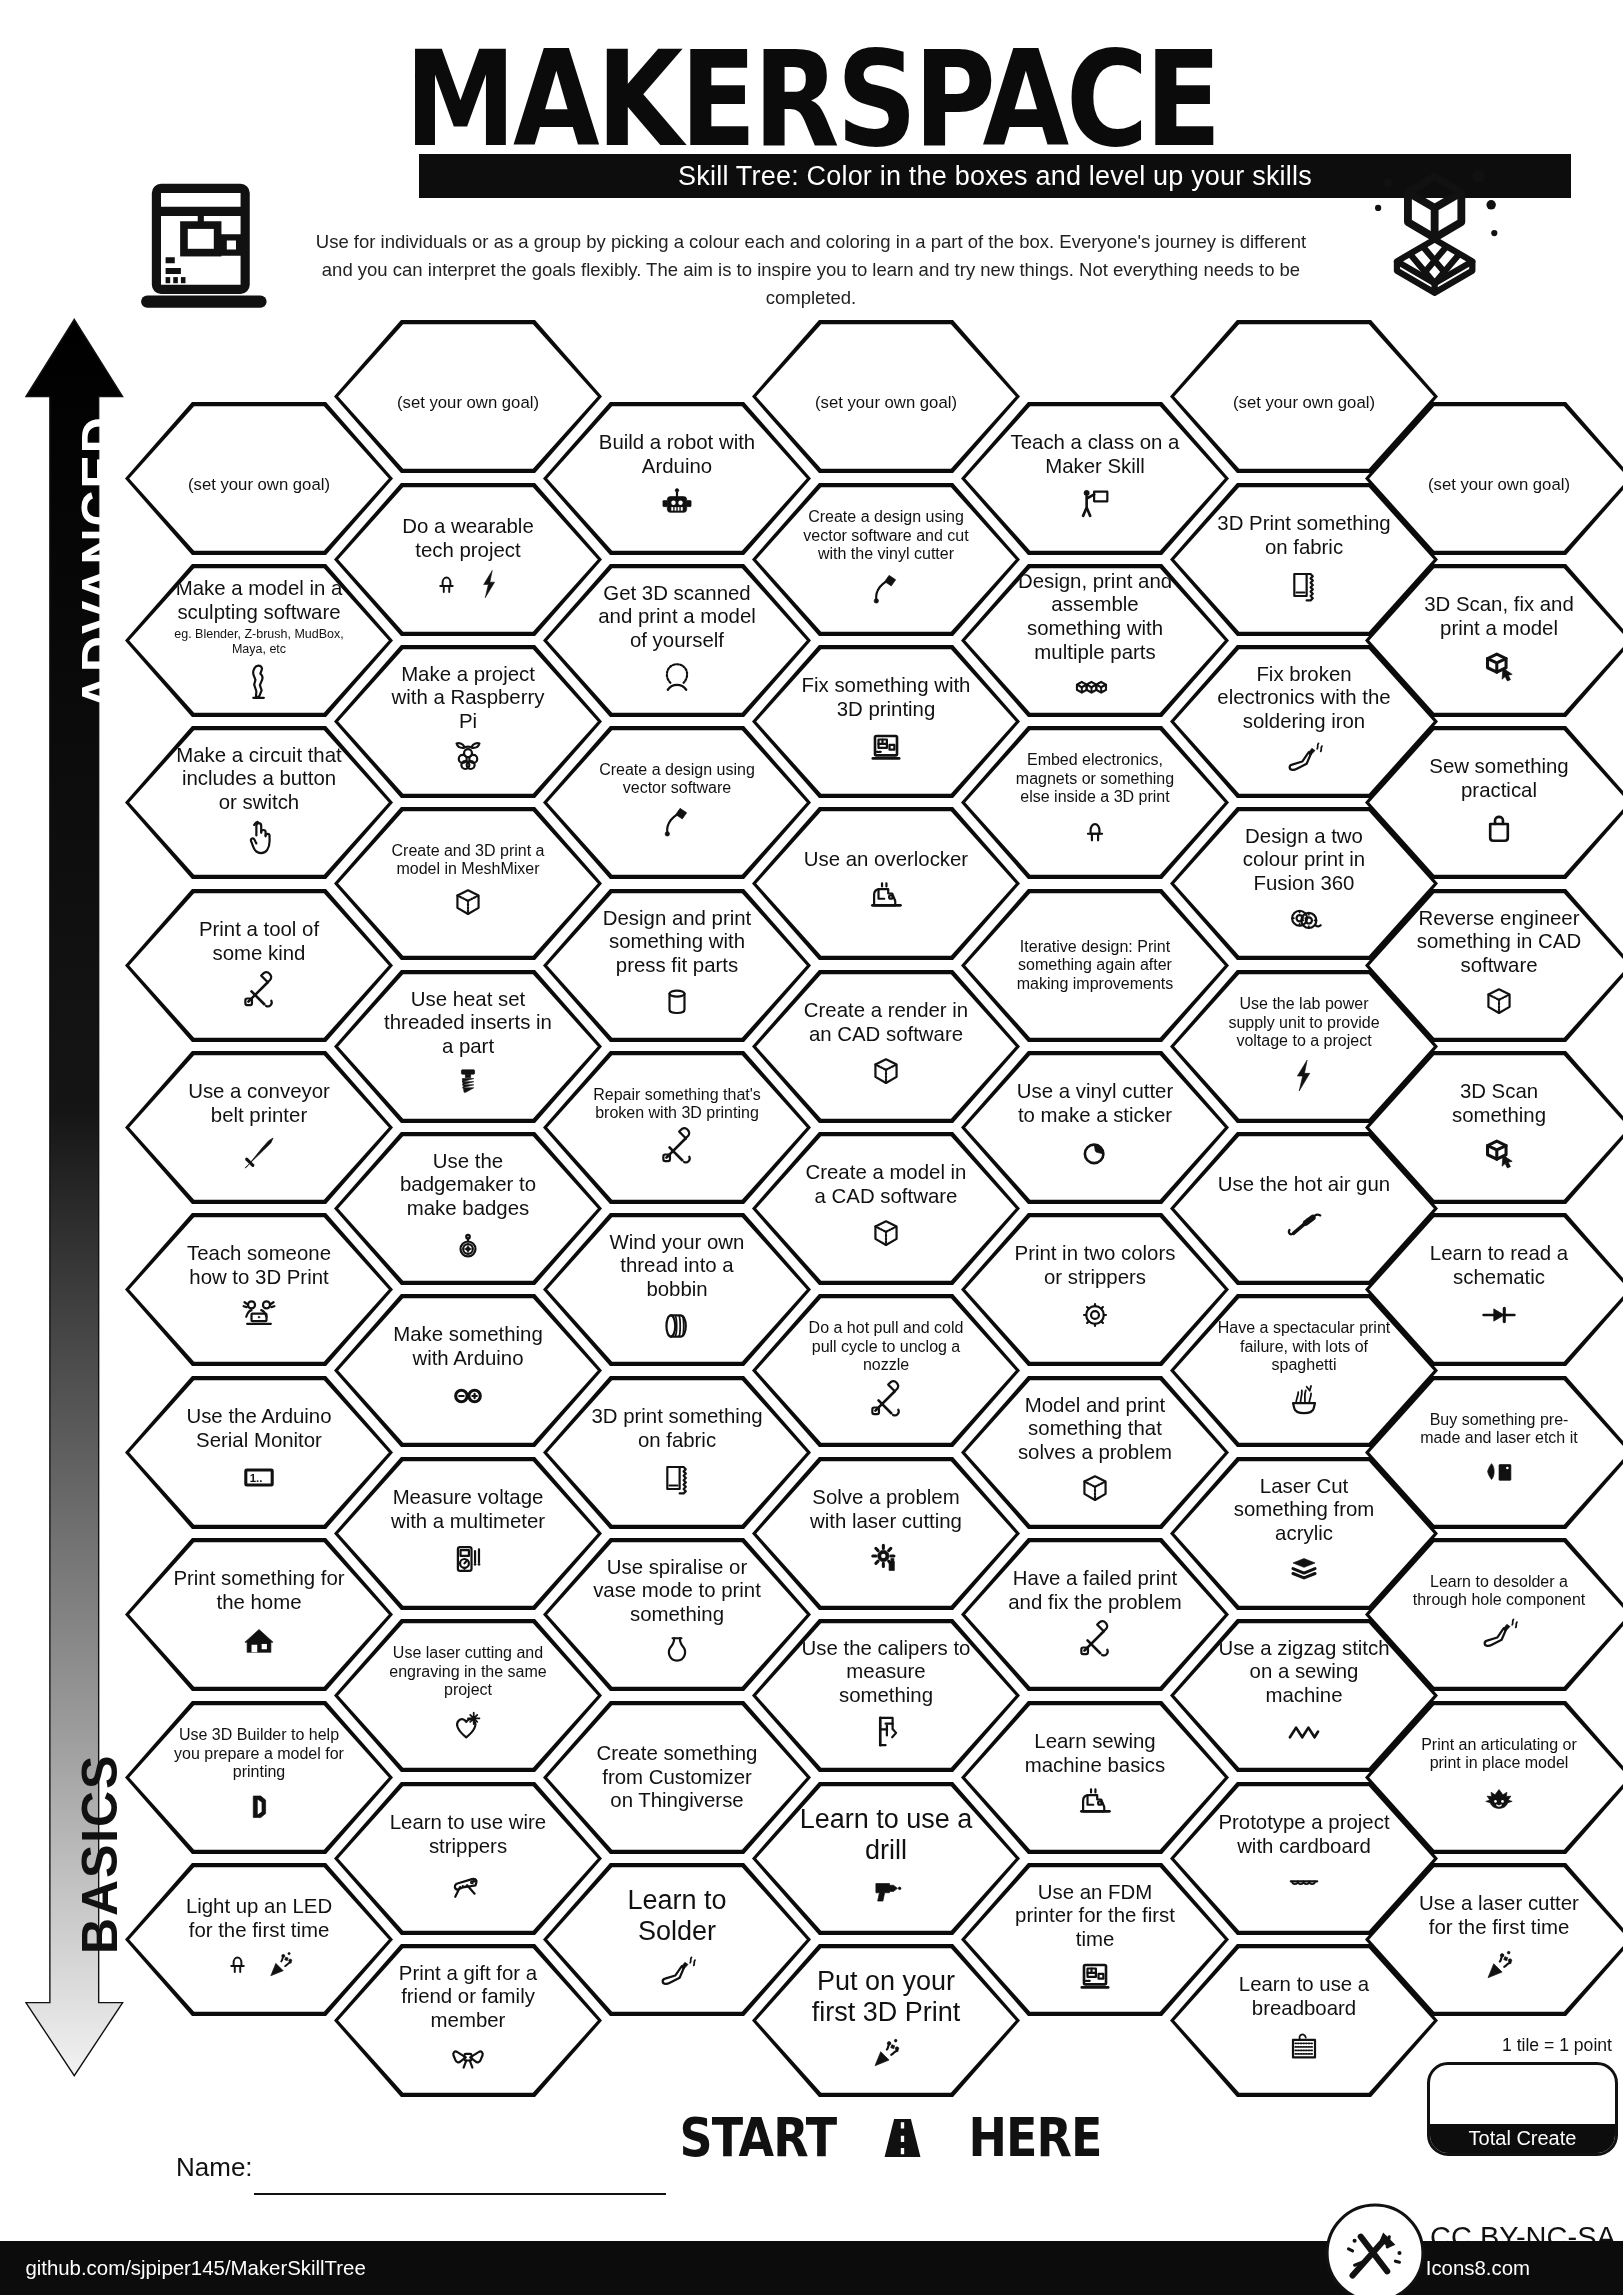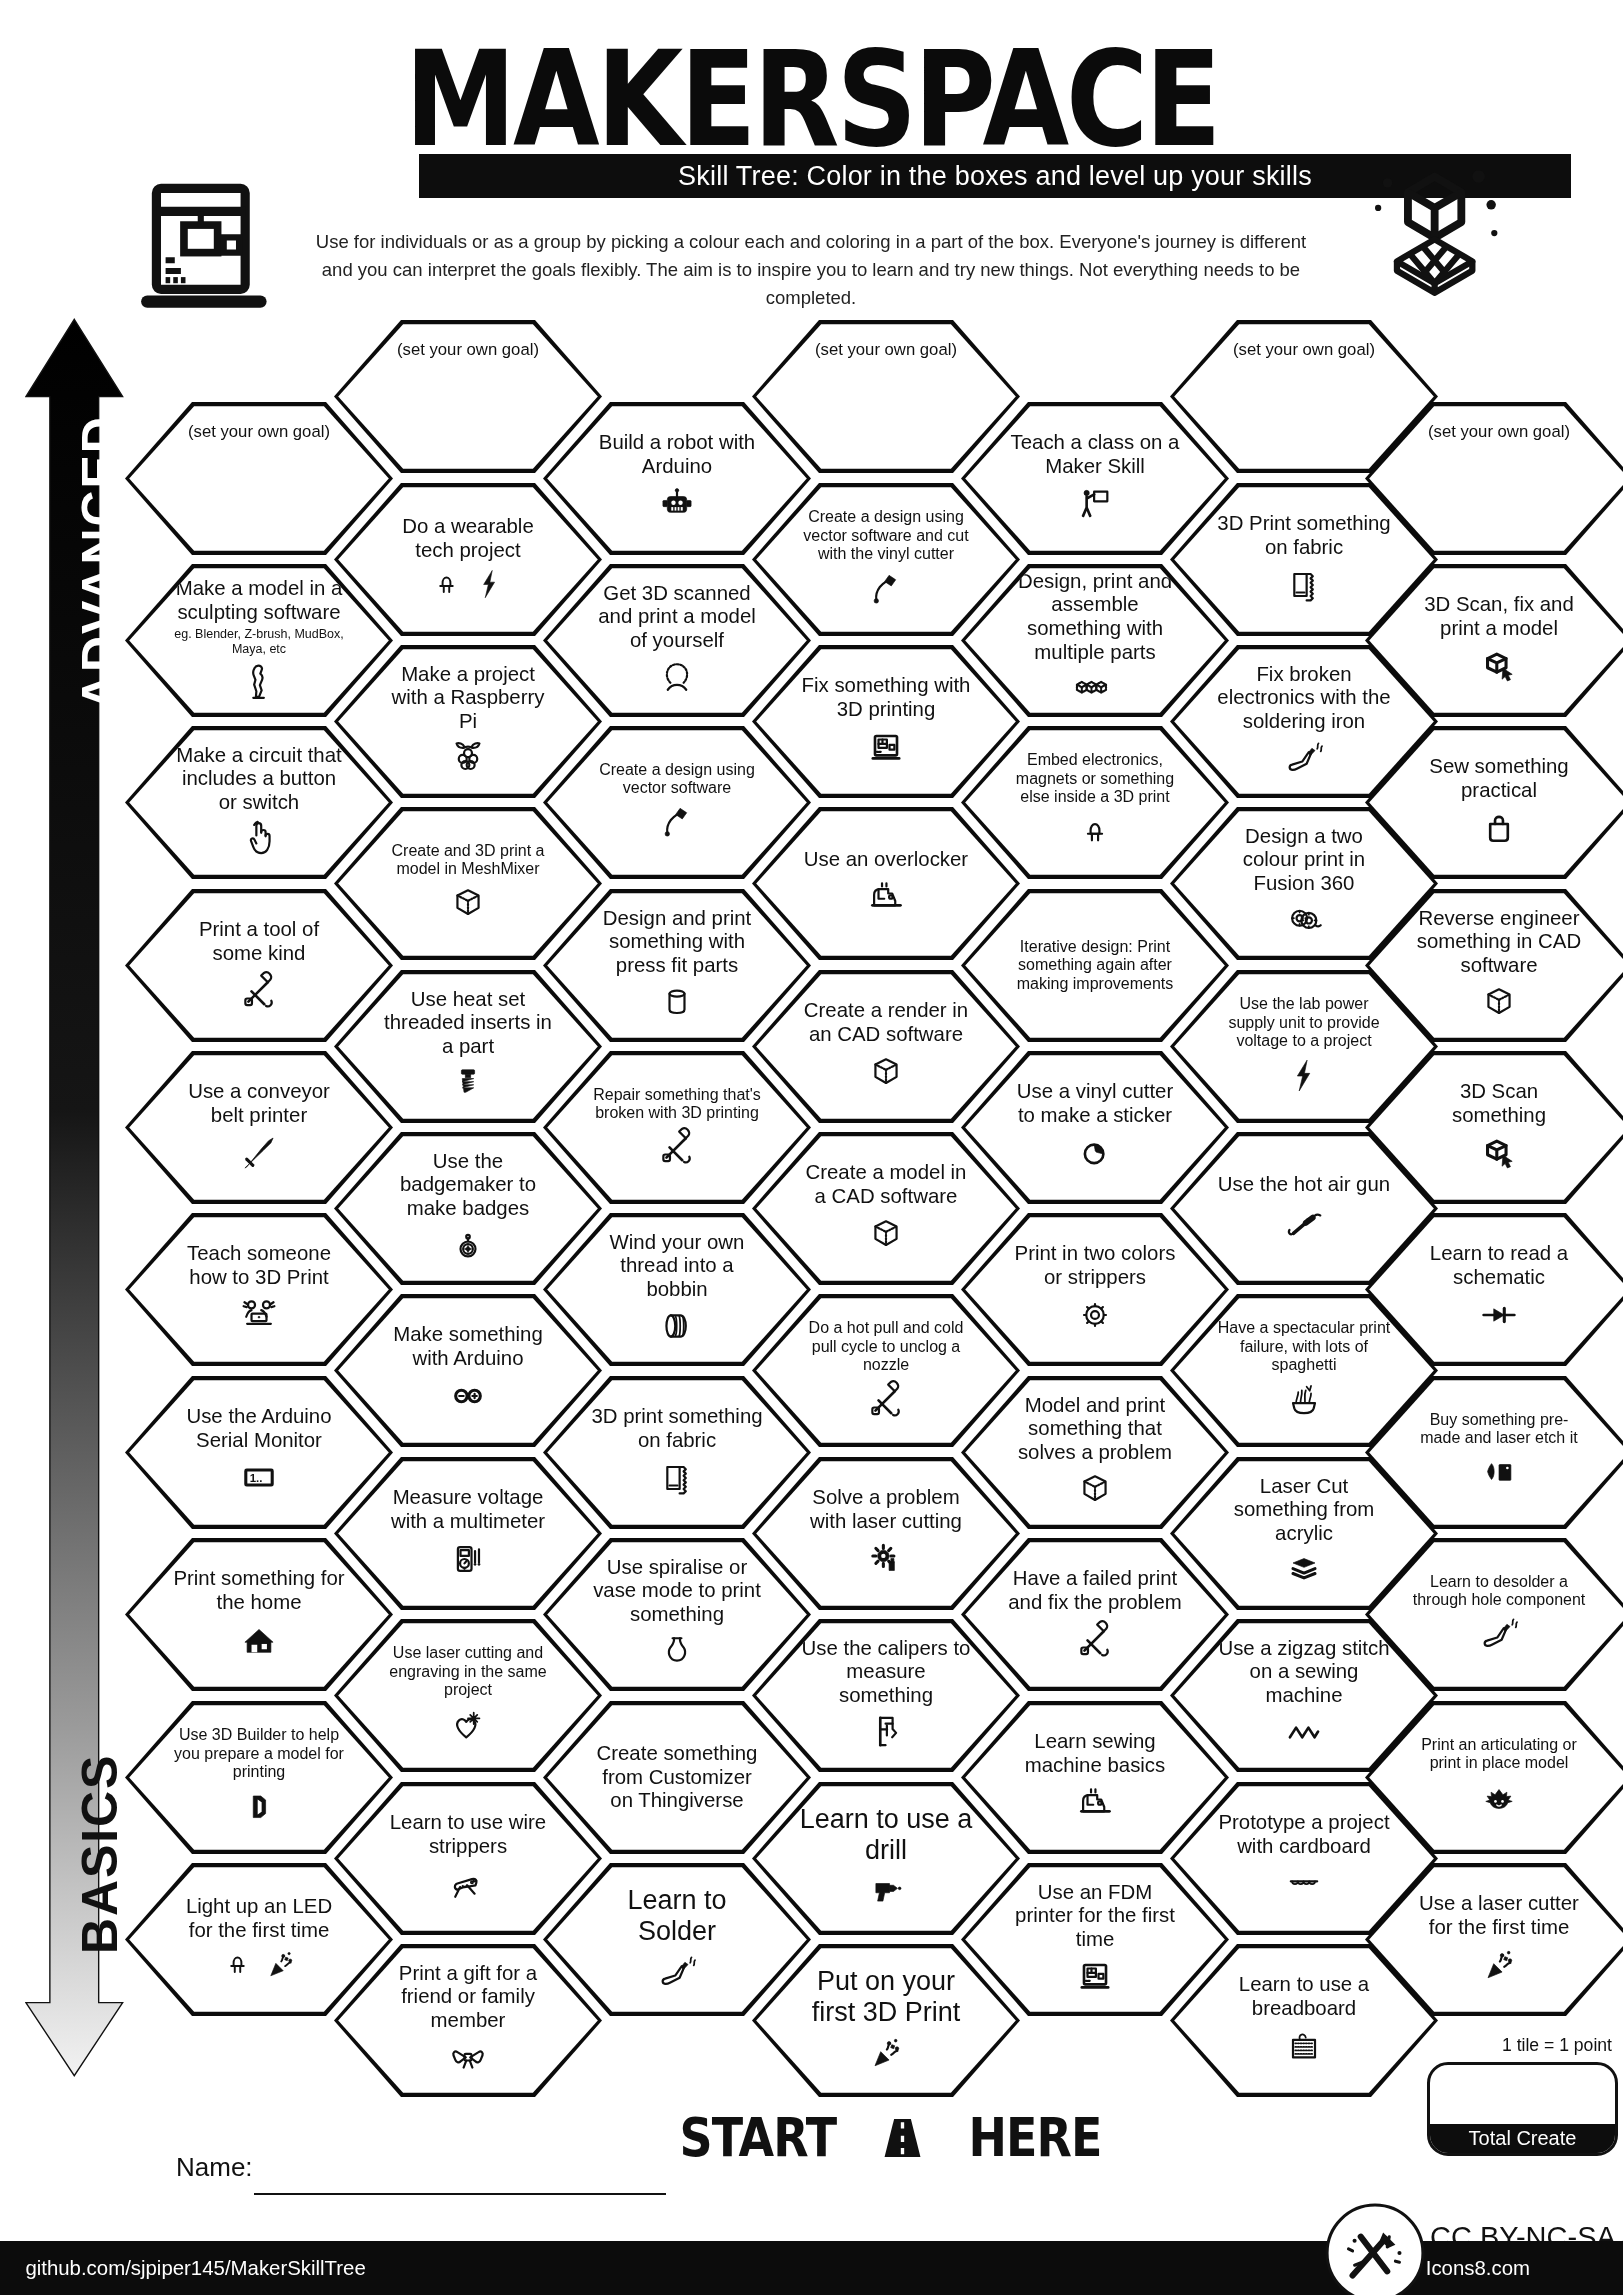--- a/index.html
+++ b/index.html
@@ -24,21 +24,21 @@
   
   .hex{position:absolute;width:268px;height:153px;background:#0b0b0b;
        clip-path:polygon(0 50%,25% 0,75% 0,100% 50%,75% 100%,25% 100%);}
   .hex-in{position:absolute;inset:4.2px;background:#fff;
           clip-path:polygon(0 50%,25% 0,75% 0,100% 50%,75% 100%,25% 100%);}
   .hex-c{position:absolute;inset:0;padding:4.6px 43px;display:flex;flex-direction:column;
          align-items:center;justify-content:center;gap:2.8px;text-align:center;}
   .hex-label{font-size:20.4px;line-height:1.16;}
   .hex.sz-s .hex-label{font-size:16px;}
   .hex.sz-l .hex-label{font-size:27px;}
-  .hex.goal .hex-c{justify-content:flex-start;padding-top:16px;}
+  .hex.goal .hex-c{justify-content:center;padding-top:16px;}
   .hex.goal .hex-label{font-size:16.7px;}
   .hex-sub{font-size:12.5px;line-height:1.2;}
   .icons-row{display:flex;gap:4.6px;align-items:center;justify-content:center;}
   .icon{display:inline-block;line-height:0;}
   .icon svg{width:44px;height:44px;}
   .icon.small svg{width:39px;height:39px;}
   .icon svg .s{fill:none;stroke:#111;stroke-width:5;stroke-linecap:round;stroke-linejoin:round;}
   .icon svg .b{fill:none;stroke:#111;stroke-linecap:round;stroke-linejoin:round;}
   .icon svg .f{fill:#111;stroke:#111;stroke-width:1.5;stroke-linejoin:round;}
   .icon svg .w{fill:#fff;stroke:none;}

